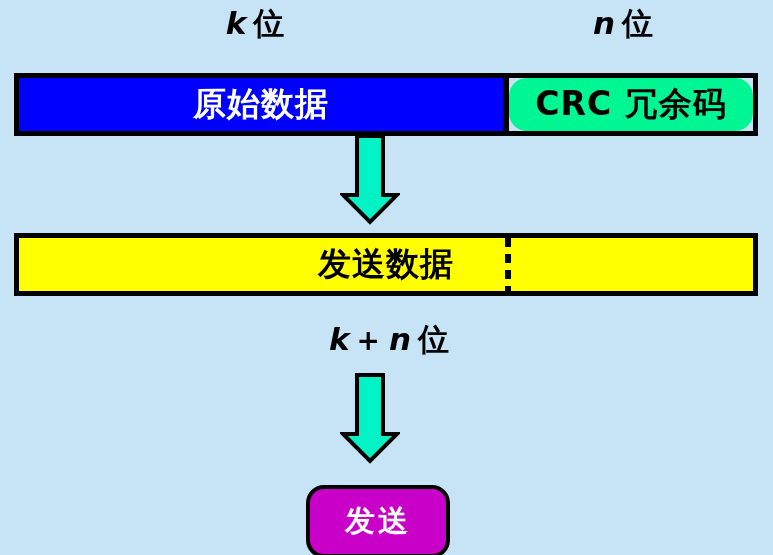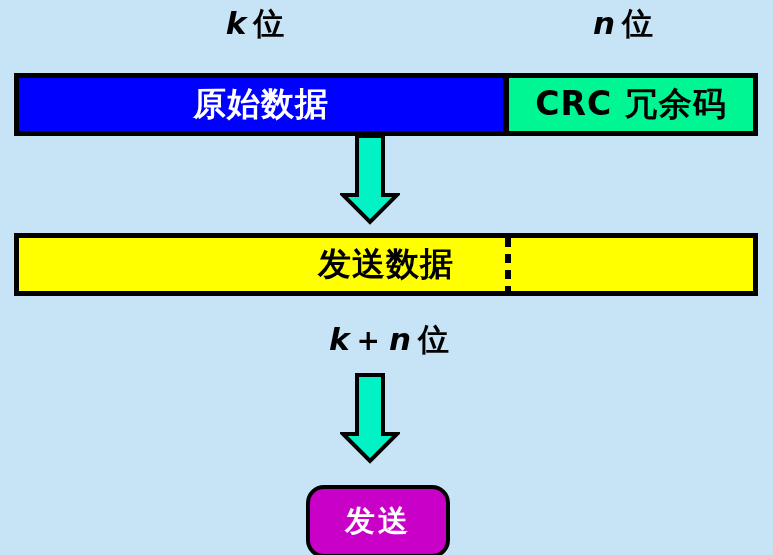--- a/index.html
+++ b/index.html
@@ -54,21 +54,21 @@
     display: flex;
     align-items: center;
     justify-content: center;
     height: 100%;
     box-sizing: border-box;
   }
   .cell-original {
     width: 490px;
     border-right: 6px solid #000;
   }
-  .cell-crc { flex: 1; }
+  .cell-crc { flex: 1; border-radius: 18px; }
   .bar-text {
     font-size: 33px;
     font-weight: bold;
     white-space: nowrap;
     letter-spacing: 1px;
   }
   .dashed-divider {
     position: absolute;
     left: 486px;
     top: 0;

